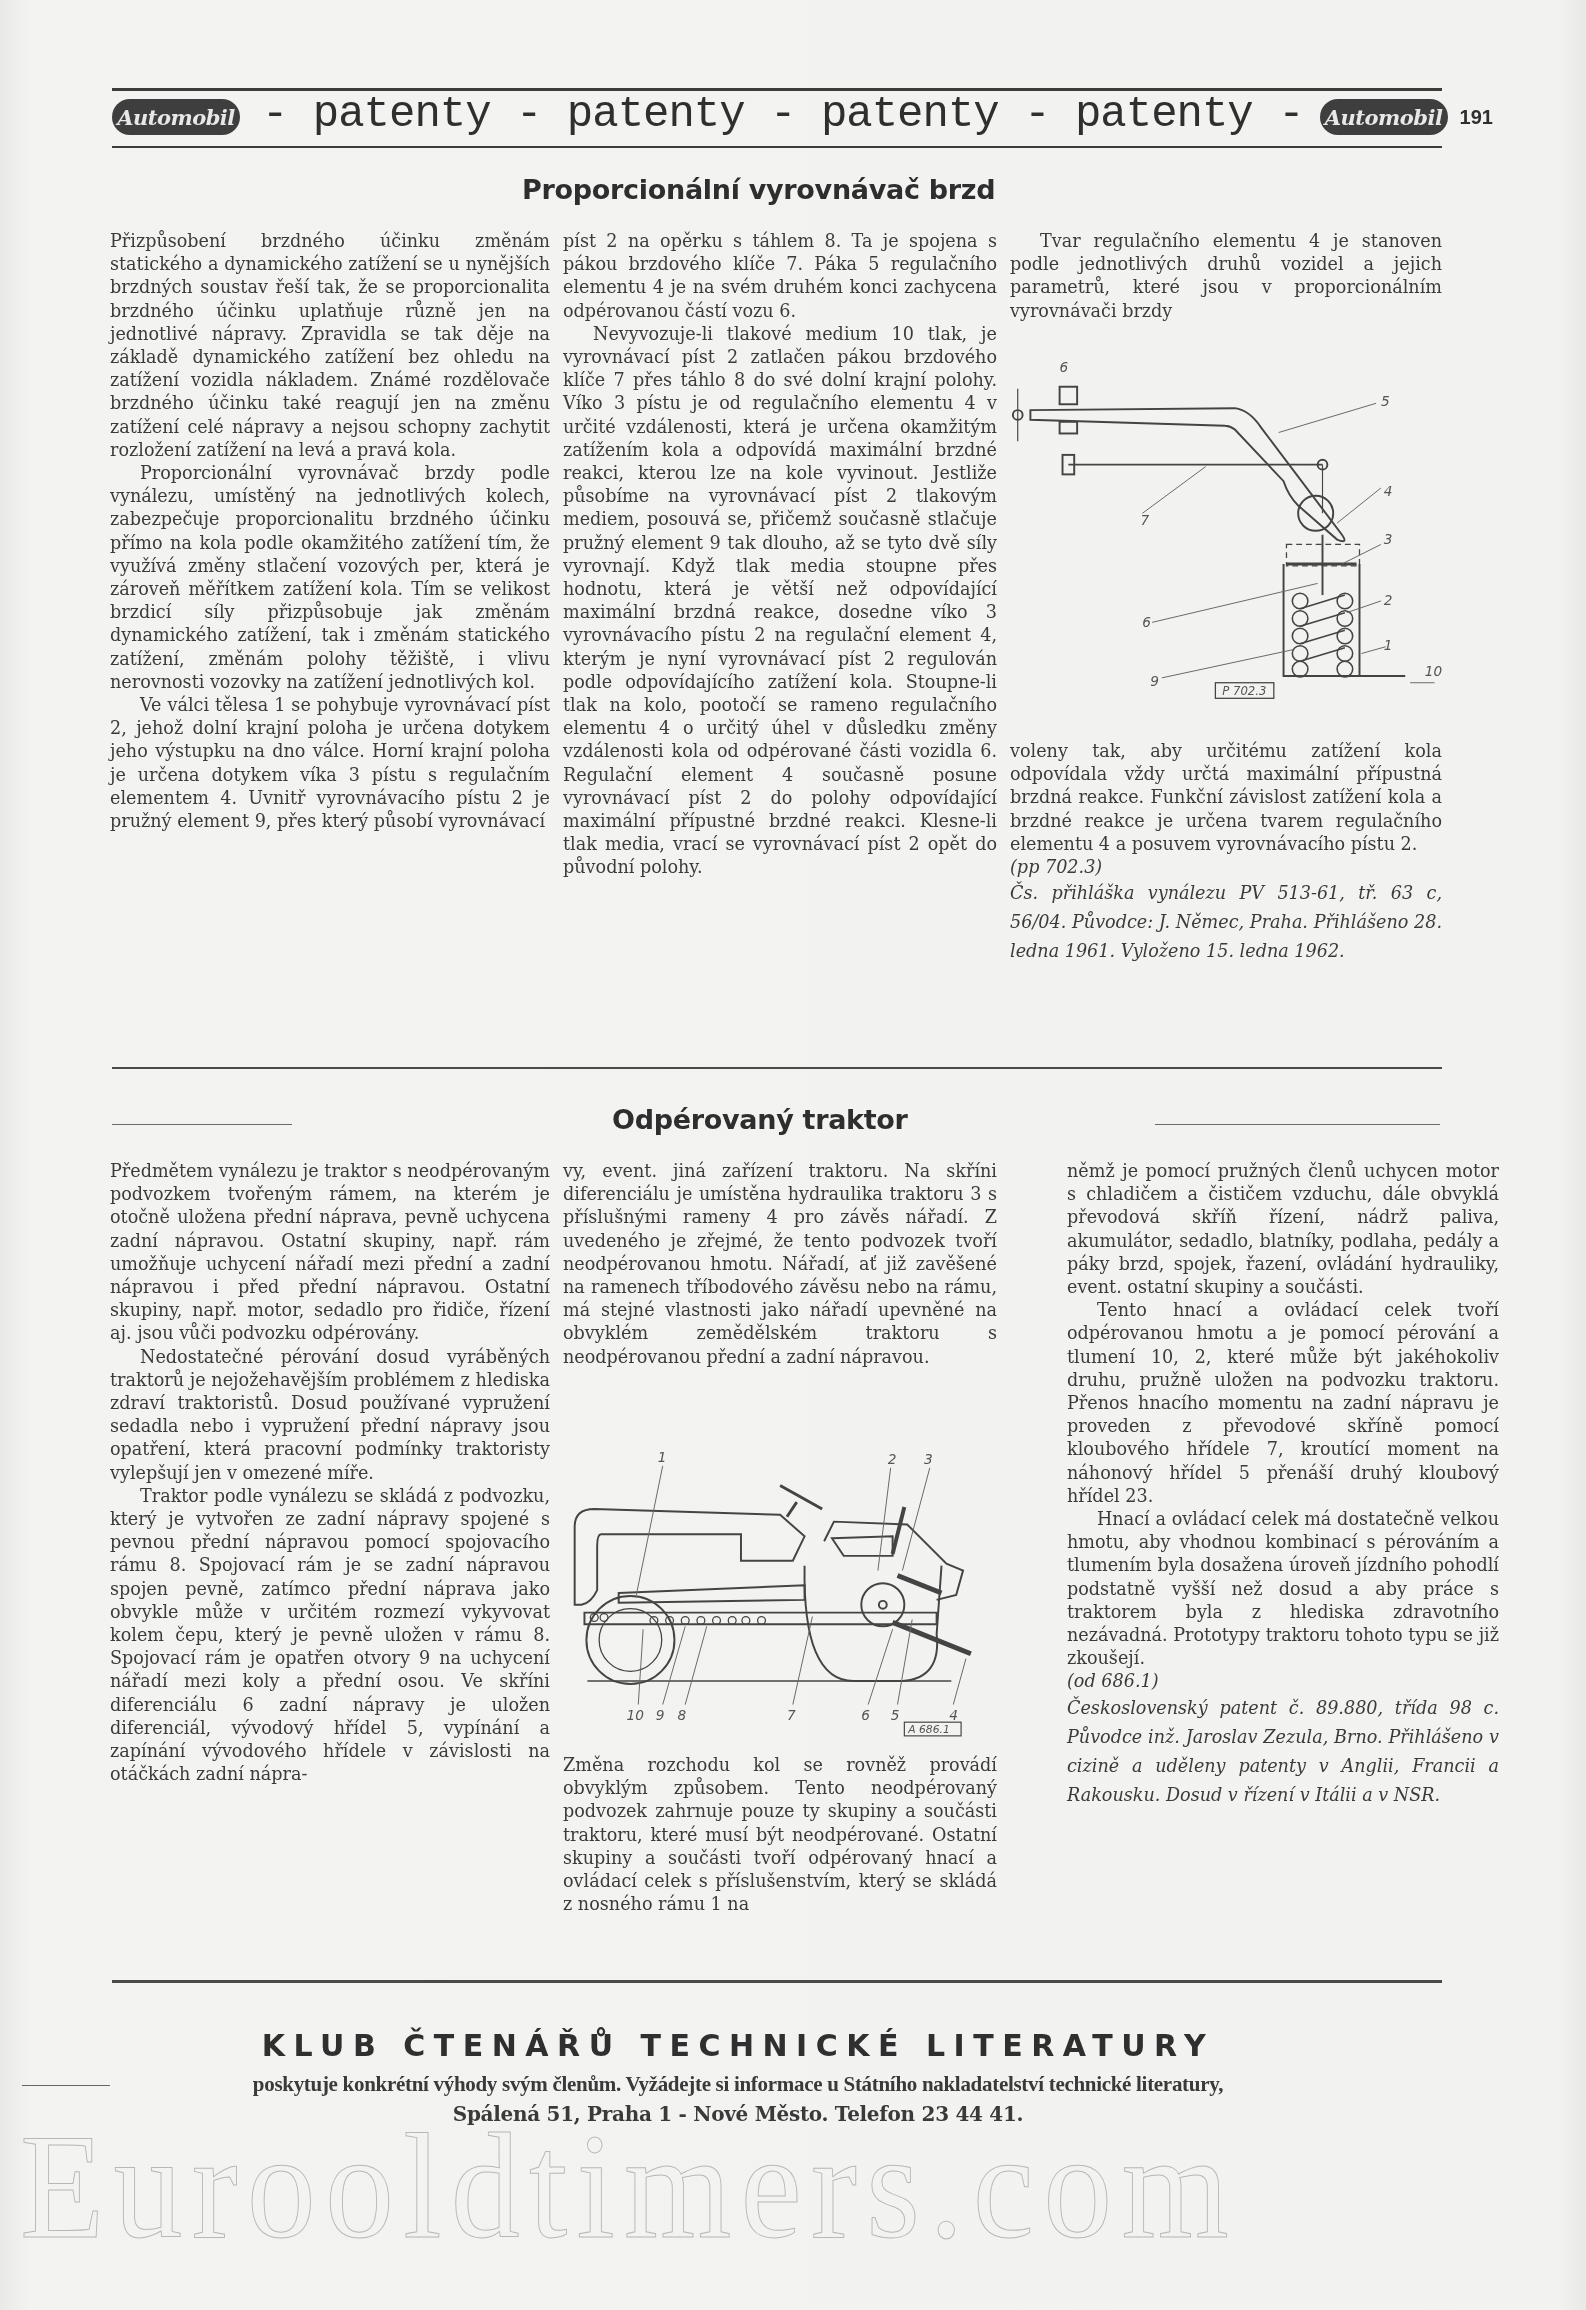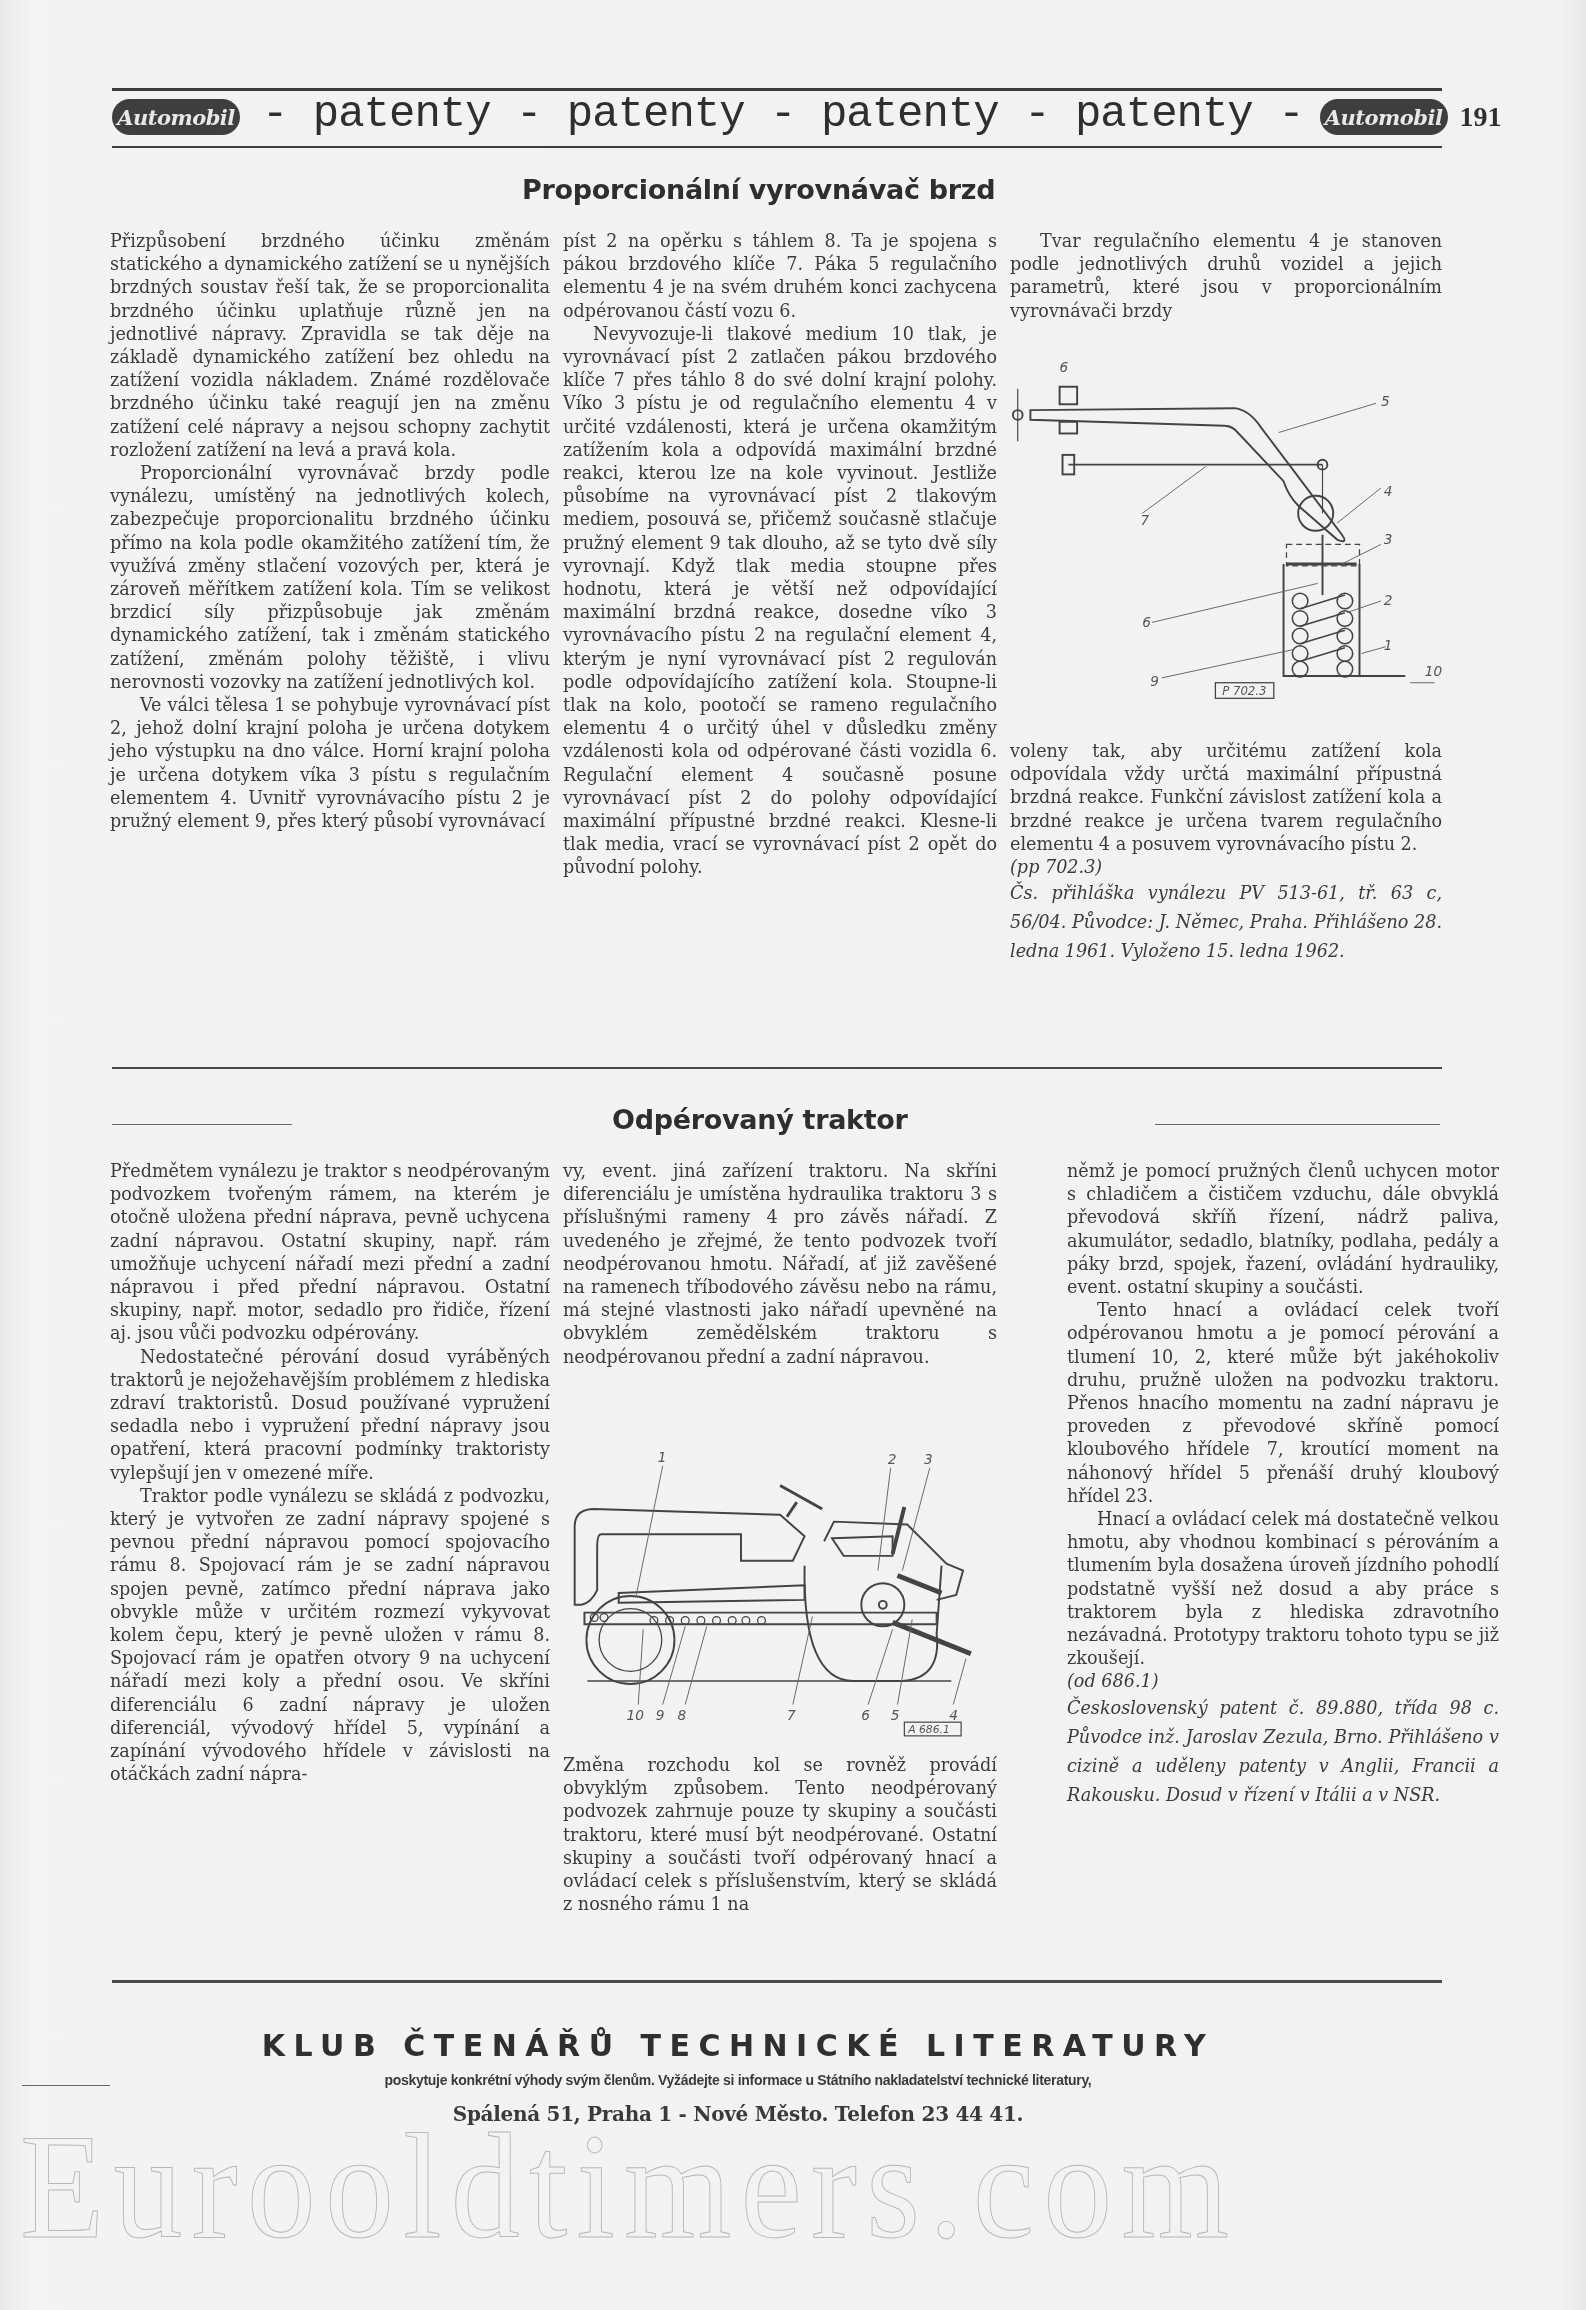--- a/index.html
+++ b/index.html
@@ -8,40 +8,40 @@
   .page { position: absolute; left: 0; top: 0; width: 1586px; height: 2310px;
     background: linear-gradient(90deg, #e9e9e7 0px, #f3f3f1 30px, #f2f2f0 1560px, #e8e8e6 1586px); }
 
   
   .hdr-rule { position: absolute; left: 112px; width: 1330px; height: 3px; background: #3c3c3c; }
   .hdr { position: absolute; left: 112px; top: 95px; width: 1400px; height: 44px; display: flex; align-items: center; }
   .logo { width: 128px; height: 36px; border-radius: 18px; background: #3e3e3e; color: #e8e8e8;
     font-family: "DejaVu Serif", serif; font-style: italic; font-weight: bold; font-size: 21px;
     display: flex; align-items: center; justify-content: center; letter-spacing: -0.5px; }
   .hdr-text { font-family: "Liberation Mono", monospace; font-size: 44px; color: #2f2f2f; margin: 0 16px 7px 22px; letter-spacing: -1px; white-space: nowrap; }
-  .pagenum { font-family: Liberation Serif, serif; font-weight: bold; font-size: 28px; color: #2f2f2f; margin-left: 12px; }
+  .pagenum { font-family: Liberation Sans, sans-serif; font-weight: bold; font-size: 20px; color: #2f2f2f; margin-left: 12px; }
 
   .title { position: absolute; font-family: "DejaVu Sans", sans-serif; font-weight: bold; font-size: 27px; color: #2e2e2e; white-space: nowrap; letter-spacing: -0.3px; }
 
   .col { position: absolute; font-size: 17.6px; line-height: 23.2px; color: #3b3b3b; text-align: justify; }
   .col p { margin: 0; }
   .col p.ind { text-indent: 30px; }
   .col p.it { font-style: italic; }
   .col p.gap { margin-top: 0; }
   .col p.it.cite { line-height: 29px; }
 
   .rule { position: absolute; height: 2px; background: #4a4a4a; }
   .thin { position: absolute; height: 1px; background: #6a6a6a; }
 
   .fig { position: absolute; }
   .fig svg { width: 100%; height: 100%; }
 
   .club { position: absolute; left: 0; width: 1476px; text-align: center; font-family: "DejaVu Sans", sans-serif; }
   .club-title { top: 2028px; font-weight: bold; font-size: 30px; letter-spacing: 8.5px; color: #2f2f2f; }
-  .club-line1 { top: 2072px; font-family: Liberation Sans, sans-serif; font-weight: bold; font-size: 14px; color: #3a3a3a; letter-spacing: -0.3px; }
+  .club-line1 { top: 2072px; font-family: Liberation Serif, serif; font-weight: bold; font-size: 21px; color: #3a3a3a; letter-spacing: -0.3px; }
   .club-line2 { top: 2102px; font-family: "DejaVu Serif", serif; font-weight: bold; font-size: 20px; color: #3a3a3a; letter-spacing: -0.3px; }
   .club-dash { position: absolute; left: 22px; top: 2085px; width: 88px; height: 1px; background: #666; }
 
   .wm-big { position: absolute; left: 20px; top: 2100px; font-family: "Liberation Serif", serif; font-size: 150px; color: transparent;
     -webkit-text-stroke: 1px #b8b8b8; letter-spacing: 10px; white-space: nowrap; transform: scaleX(0.92); transform-origin: left; }
   .wm-small { position: absolute; left: 8px; top: 2253px; font-family: "Liberation Serif", serif; font-size: 44px; color: transparent;
     -webkit-text-stroke: 0.8px #b3b3b3; white-space: nowrap; }
 </style>
 </head>
 <body>

